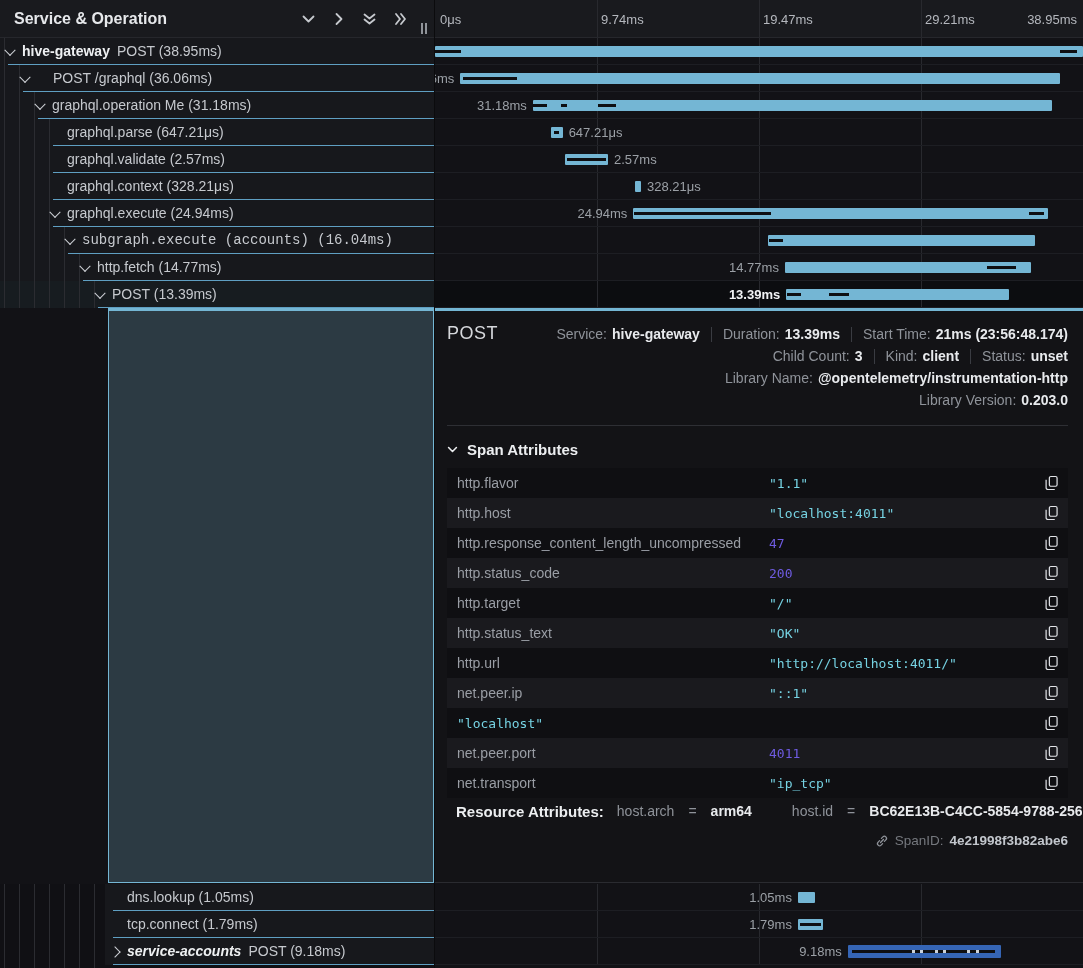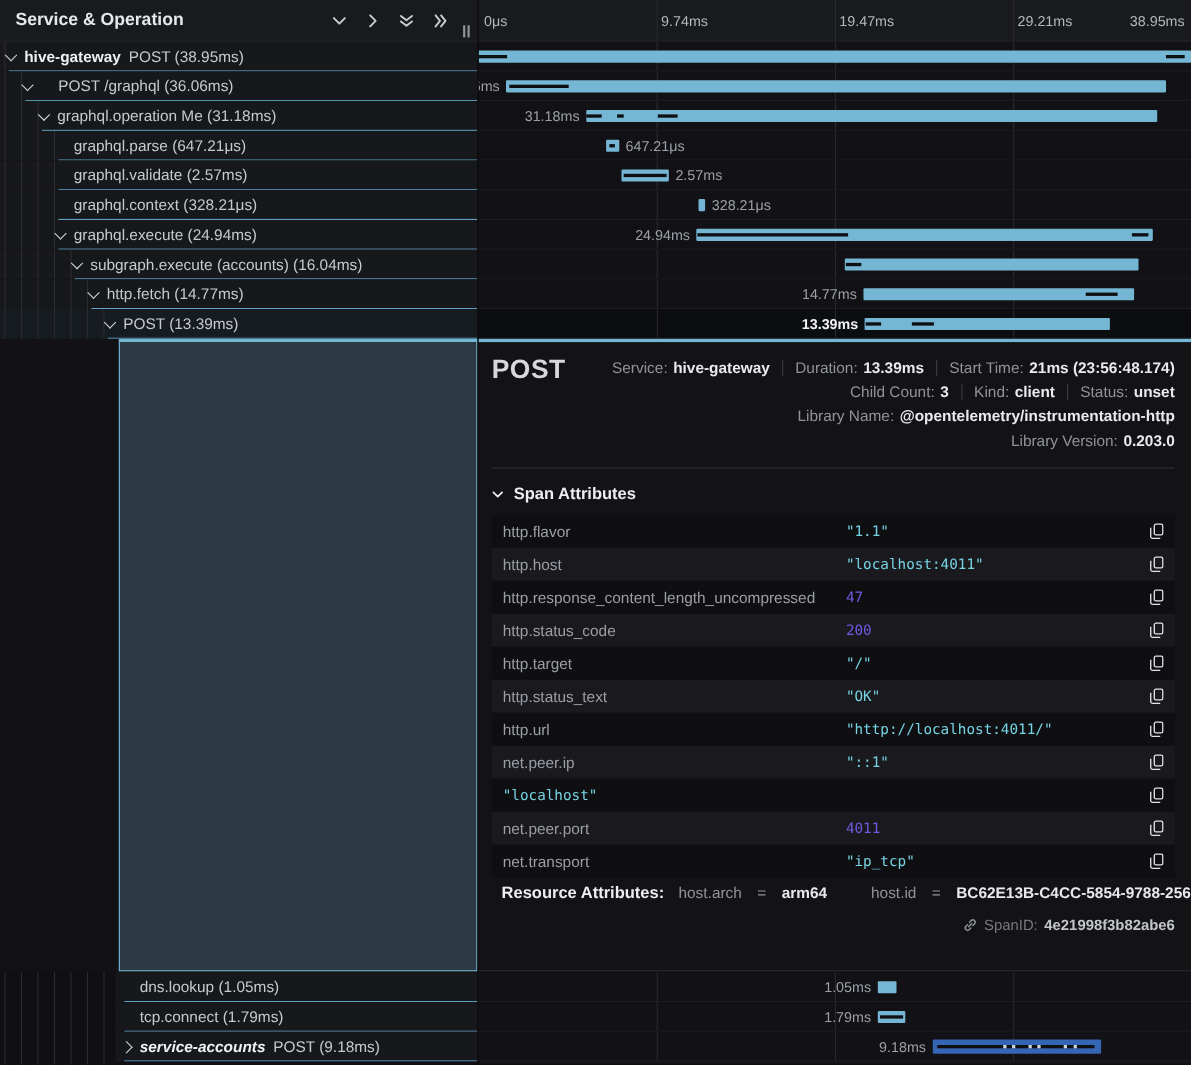--- a/index.html
+++ b/index.html
@@ -52,21 +52,21 @@
   .bar-label{position:absolute;top:0;line-height:27px;font-size:13px;color:#9ba0a6;white-space:nowrap;}
   .bar-label.bold{color:#f2f3f5;font-weight:bold;}
 
   
   .detail-left{position:absolute;left:108px;top:308px;width:326px;height:575px;background:#2c3a43;
                border:1px solid #74b6d4;border-top:3px solid #74b6d4;box-sizing:border-box;z-index:4;}
   .detail{position:absolute;left:435px;top:308px;width:648px;height:575px;background:#131316;
           border-top:3px solid #74b6d4;border-bottom:1px solid #2a2b30;box-sizing:border-box;
           padding:0 15px 0 12px;z-index:4;}
   .detail-head{display:flex;align-items:flex-start;padding-top:12px;}
-  .detail-title{font-size:24px;font-weight:700;color:#d6d8dc;letter-spacing:.5px;}
+  .detail-title{font-size:18px;font-weight:400;color:#d6d8dc;letter-spacing:.5px;}
   .meta{margin-left:auto;display:flex;flex-direction:column;align-items:flex-end;}
   .meta-line{display:flex;align-items:center;height:22px;}
   .meta-line .lab{color:#8f939a;margin-right:5px;white-space:nowrap;}
   .meta-line .val{color:#e8eaed;font-weight:bold;white-space:nowrap;}
   .meta-sep{width:1px;height:15px;background:#3a3c42;margin:0 11px;}
   .hr{border:none;border-top:1px solid #2e2f34;margin:14px 0 0 0;}
   .section-head{display:flex;align-items:center;gap:9px;margin-top:13px;height:20px;}
   .section-head .txt{font-weight:bold;font-size:15px;color:#eceef0;}
   .attr-table{margin-top:9px;}
   .attr-row{display:flex;align-items:center;height:30px;padding:0 10px;background:#1a1a1e;}
@@ -184,21 +184,21 @@
         <span class="row-label" style="left: 67px;">graphql.execute (24.94ms)</span>
         <div class="underline" style="left: 53px;"></div>
       </div>
       <div class="tree-row">
         <div class="guide" style="left: 4px;"></div>
         <div class="guide" style="left: 19px;"></div>
         <div class="guide" style="left: 34px;"></div>
         <div class="guide" style="left: 49px;"></div>
         <div class="guide" style="left: 64px;"></div>
         <span class="chev chev-down" style="left: 66px;"></span>
-        <span class="row-label" style="left: 82px;">subgraph.execute (accounts) (16.04ms)</span>
+        <span class="row-label" style="left: 82px; font-family: Liberation Mono, monospace;">subgraph.execute (accounts) (16.04ms)</span>
         <div class="underline" style="left: 68px;"></div>
       </div>
       <div class="tree-row">
         <div class="guide" style="left: 4px;"></div>
         <div class="guide" style="left: 19px;"></div>
         <div class="guide" style="left: 34px;"></div>
         <div class="guide" style="left: 49px;"></div>
         <div class="guide" style="left: 64px;"></div>
         <div class="guide" style="left: 79px;"></div>
         <span class="chev chev-down" style="left: 81px;"></span>

